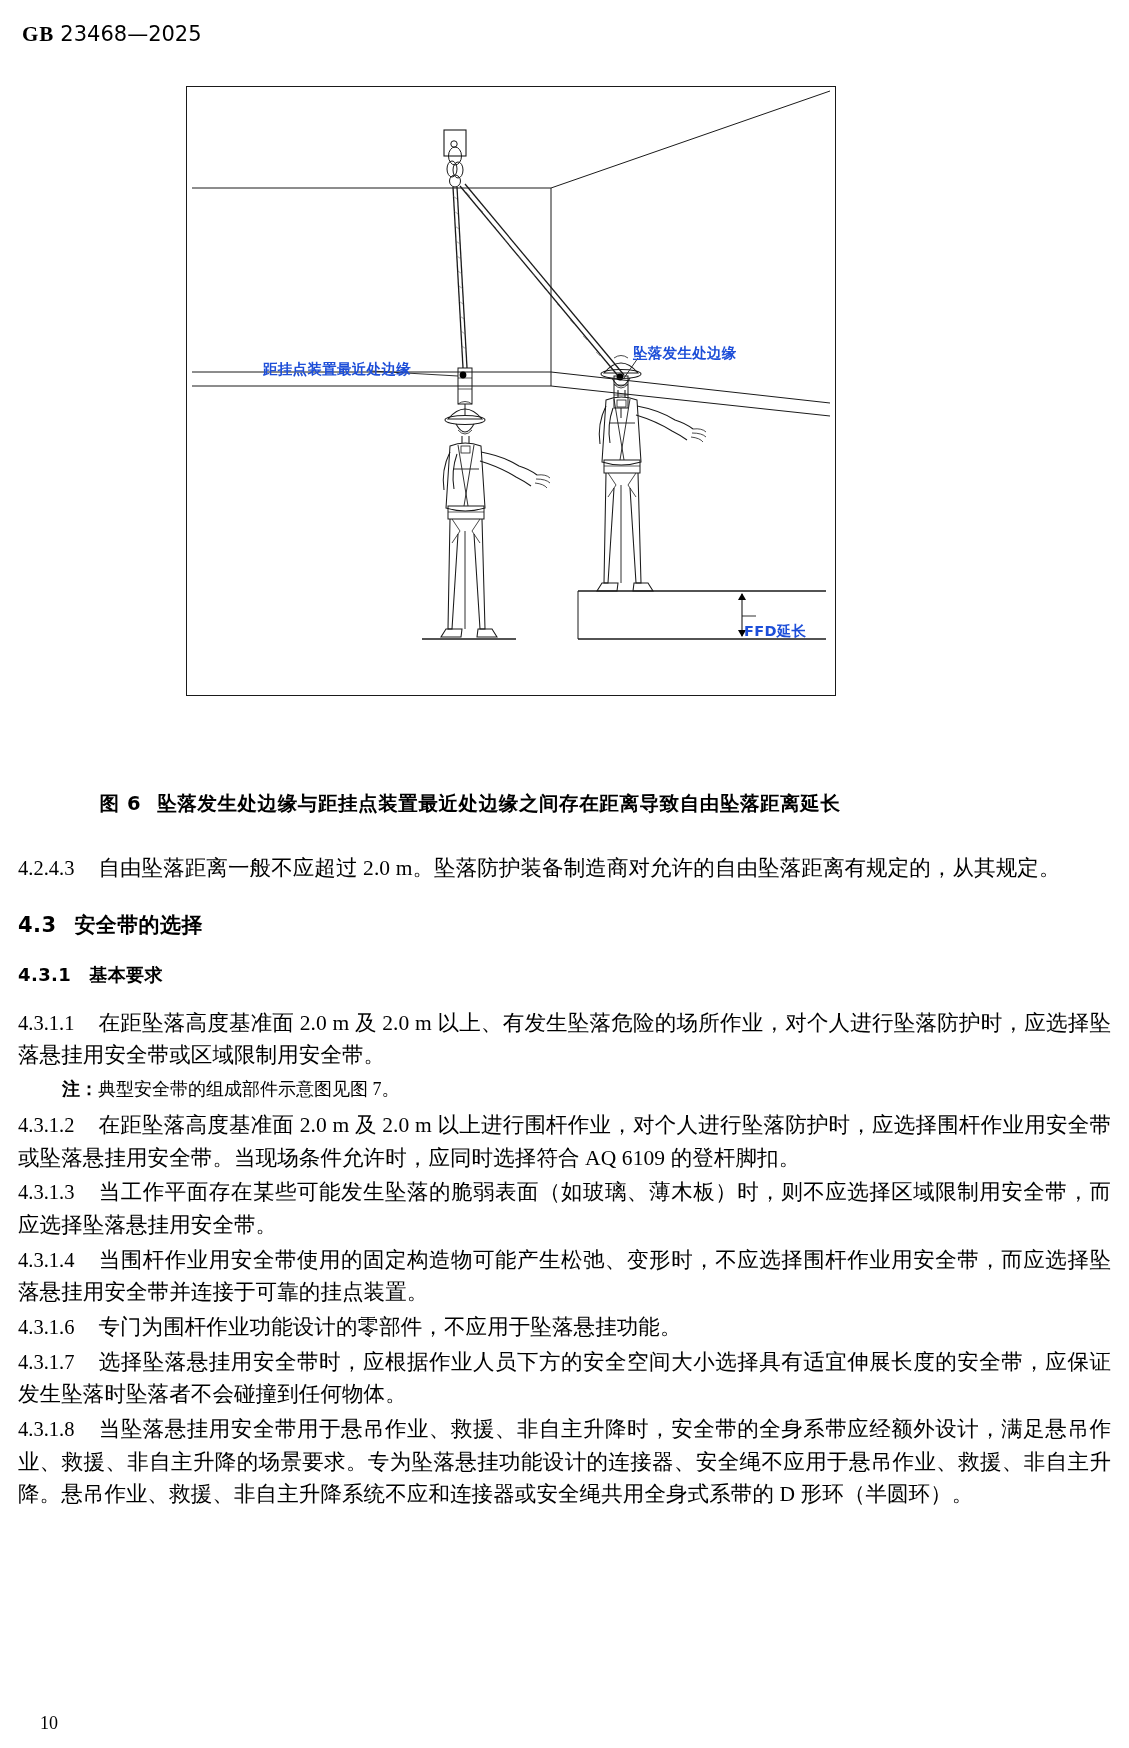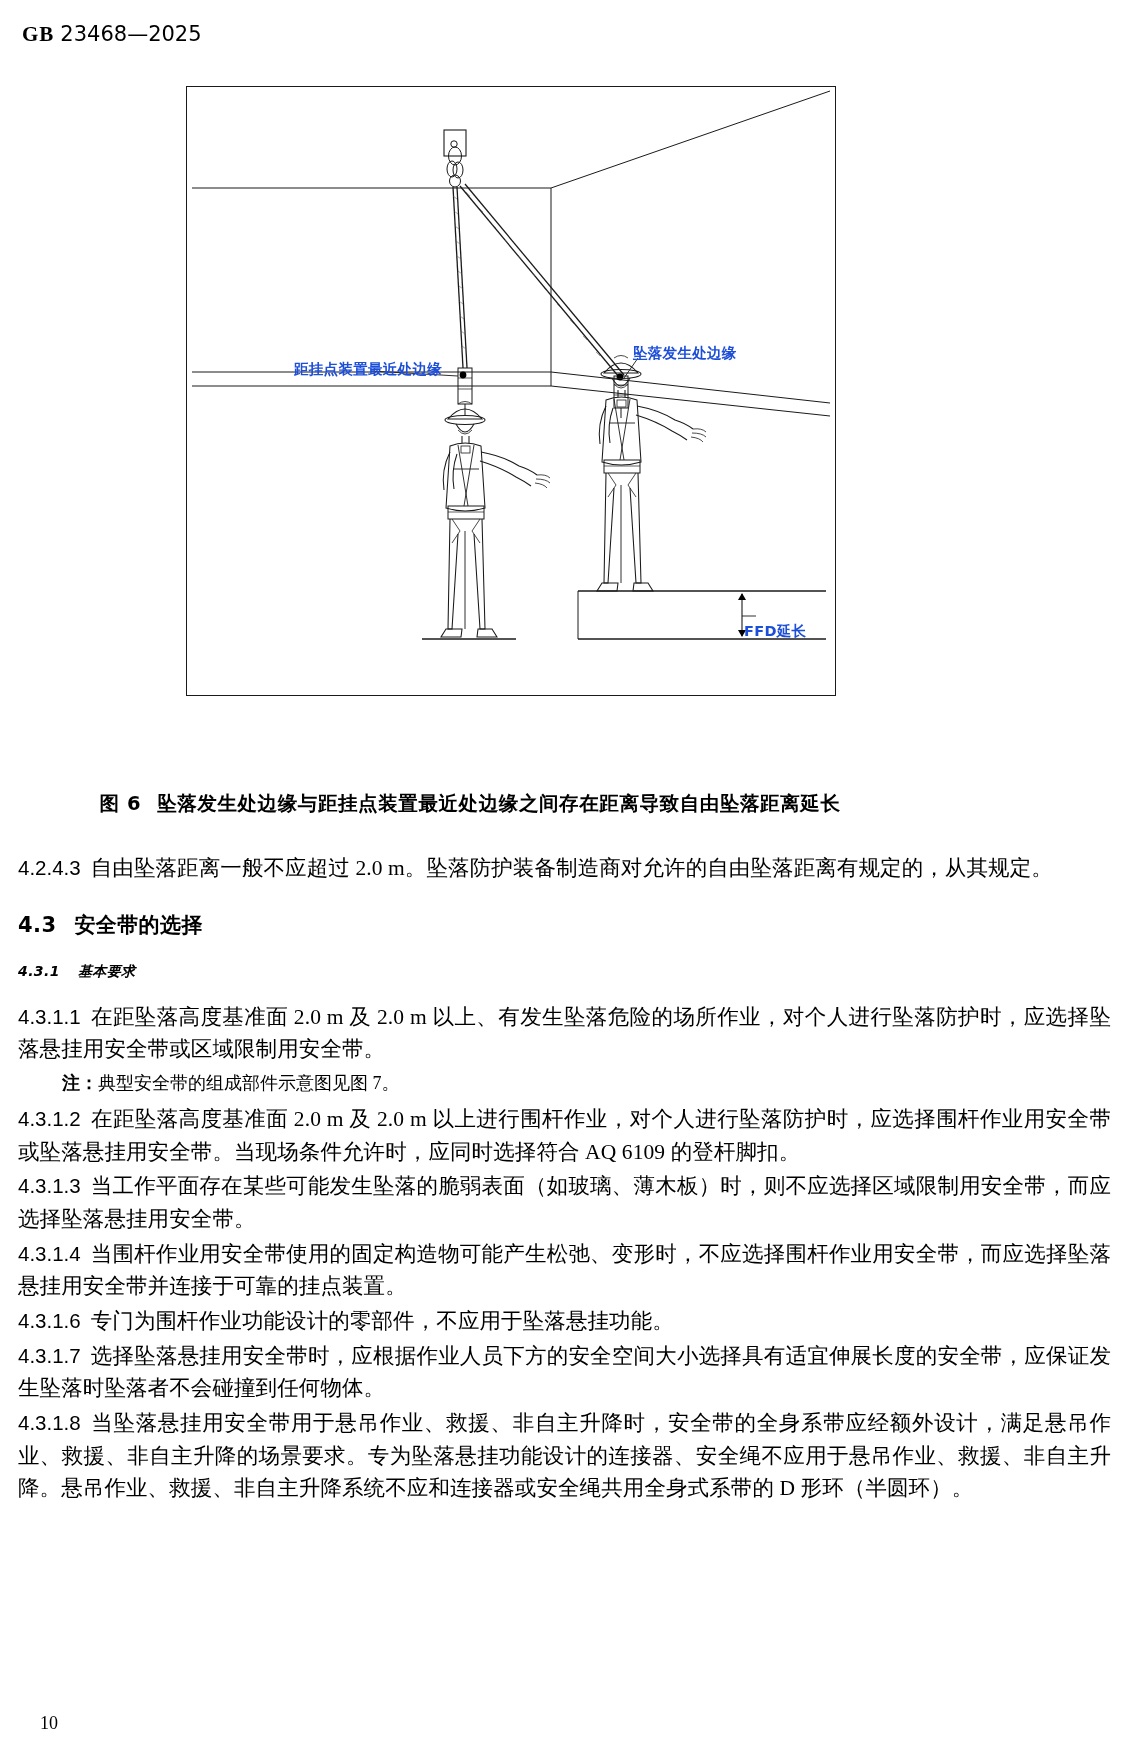--- a/index.html
+++ b/index.html
@@ -69,21 +69,21 @@
 
   .fig-label {
     position: absolute;
     font-family: "DejaVu Sans", "Liberation Sans", sans-serif;
     font-size: 14.5px;
     font-weight: 600;
     color: #1d4ed8;
     white-space: nowrap;
     letter-spacing: 0.3px;
   }
-  .fig-label.left-edge  { left: 108px;  top: 274px; }
+  .fig-label.left-edge  { left: 77px;  top: 274px; }
   .fig-label.right-edge { left: 447px; top: 258px; }
   .fig-label.ffd        { left: 558px; top: 536px; }
 
   
   .fig-caption {
     position: absolute;
     left: 0;
     right: 18px;
     top: 790px;
     text-align: center;
@@ -103,40 +103,39 @@
   }
   p.para {
     margin: 0 0 2px 0;
     font-size: 21.5px;
     line-height: 1.52;
     text-align: justify;
     text-justify: inter-character;
     letter-spacing: 0.1px;
   }
   p.para .cl {
-    font-family: Liberation Sans, sans-serif;
+    font-family: Liberation Serif, serif;
     font-size: 20.5px;
-    margin-right: 10px;
+    margin-right: 24px;
     letter-spacing: 0px;
   }
   h3.head {
     margin: 26px 0 22px 0;
     font-family: "DejaVu Sans", "Liberation Sans", sans-serif;
     font-size: 21px;
     font-weight: bold;
     letter-spacing: 0.4px;
   }
   h3.head .hn { margin-right: 18px; font-weight: bold; text-align: right; }
   h3.sub {
     margin: 24px 0 20px 0;
     font-family: "DejaVu Sans", "Liberation Sans", sans-serif;
-    font-size: 14px;
+    font-size: 18px;
     font-weight: bold;
     letter-spacing: 0.4px;
-    font-style: italic;
   }
   h3.sub .hn { margin-right: 18px; }
 
   p.note {
     margin: 4px 0 6px 0;
     padding-left: 44px;
     font-size: 18px;
     line-height: 1.5;
   }
   p.note .note-mark { font-weight: bold; }

